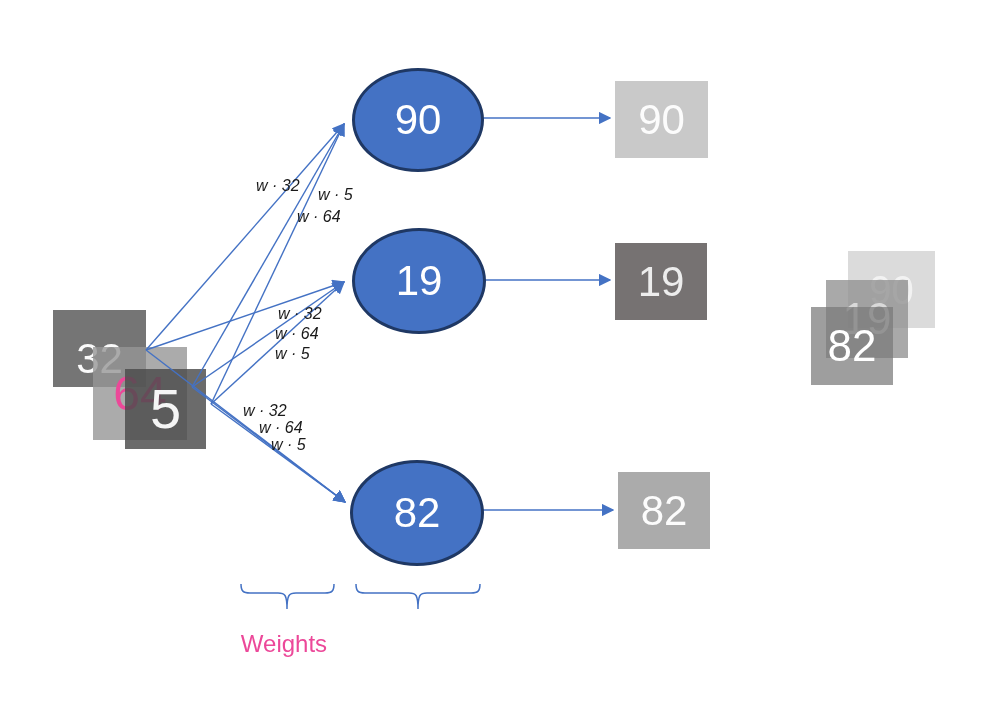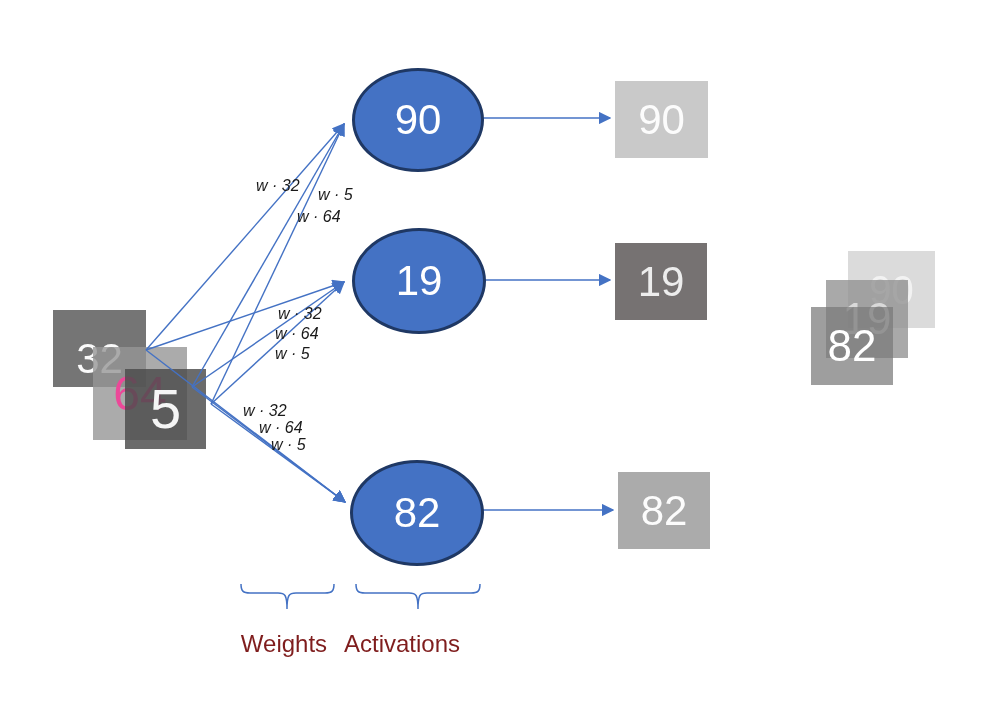--- a/index.html
+++ b/index.html
@@ -50,21 +50,21 @@
   .w1b{left:318px;top:187px;}
   .w1c{left:297px;top:209px;}
   .w2a{left:278px;top:306px;}
   .w2b{left:275px;top:326px;}
   .w2c{left:275px;top:346px;}
   .w3a{left:243px;top:403px;}
   .w3b{left:259px;top:420px;}
   .w3c{left:271px;top:437px;}
 
   
-  .caption{position:absolute;z-index:7;font-size:24px;color:#7f1d1d;text-align:center;line-height:1;}
+  .caption{position:absolute;z-index:7;font-size:24px;color:#ec4899;text-align:center;line-height:1;}
   .cap-weights{left:229px;top:632px;width:110px;}
   .cap-activations{left:332px;top:632px;width:140px;}
 
   svg.links{z-index:4;}
 </style>
 </head>
 <body>
 
 <div class="canvas">
 
@@ -143,15 +143,14 @@
 
   <span class="wlabel w2a">w · 32</span>
   <span class="wlabel w2b">w · 64</span>
   <span class="wlabel w2c">w · 5</span>
 
   <span class="wlabel w3a">w · 32</span>
   <span class="wlabel w3b">w · 64</span>
   <span class="wlabel w3c">w · 5</span>
 
   <div class="caption cap-weights">Weights</div>
-  <div class="caption cap-activations">Activations</div>
 
 </div>
 
 </body></html>

